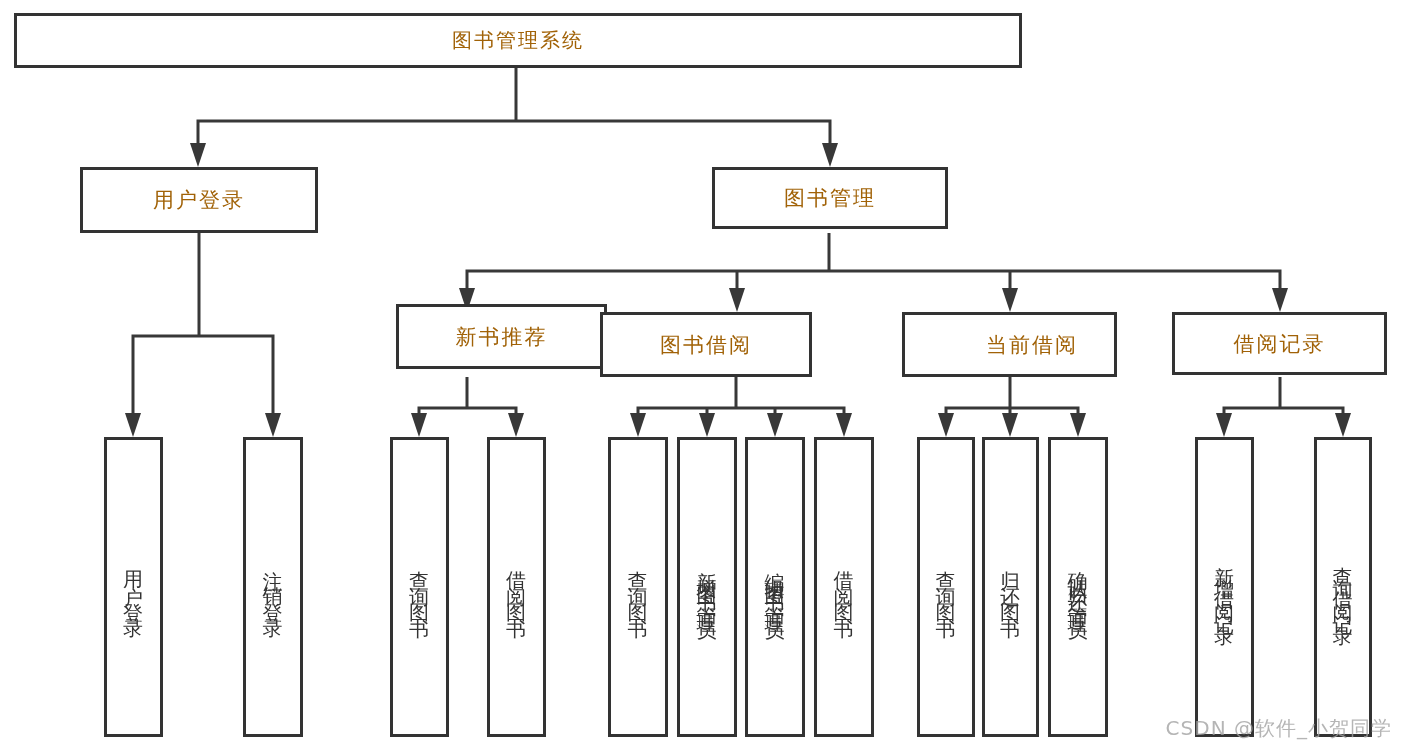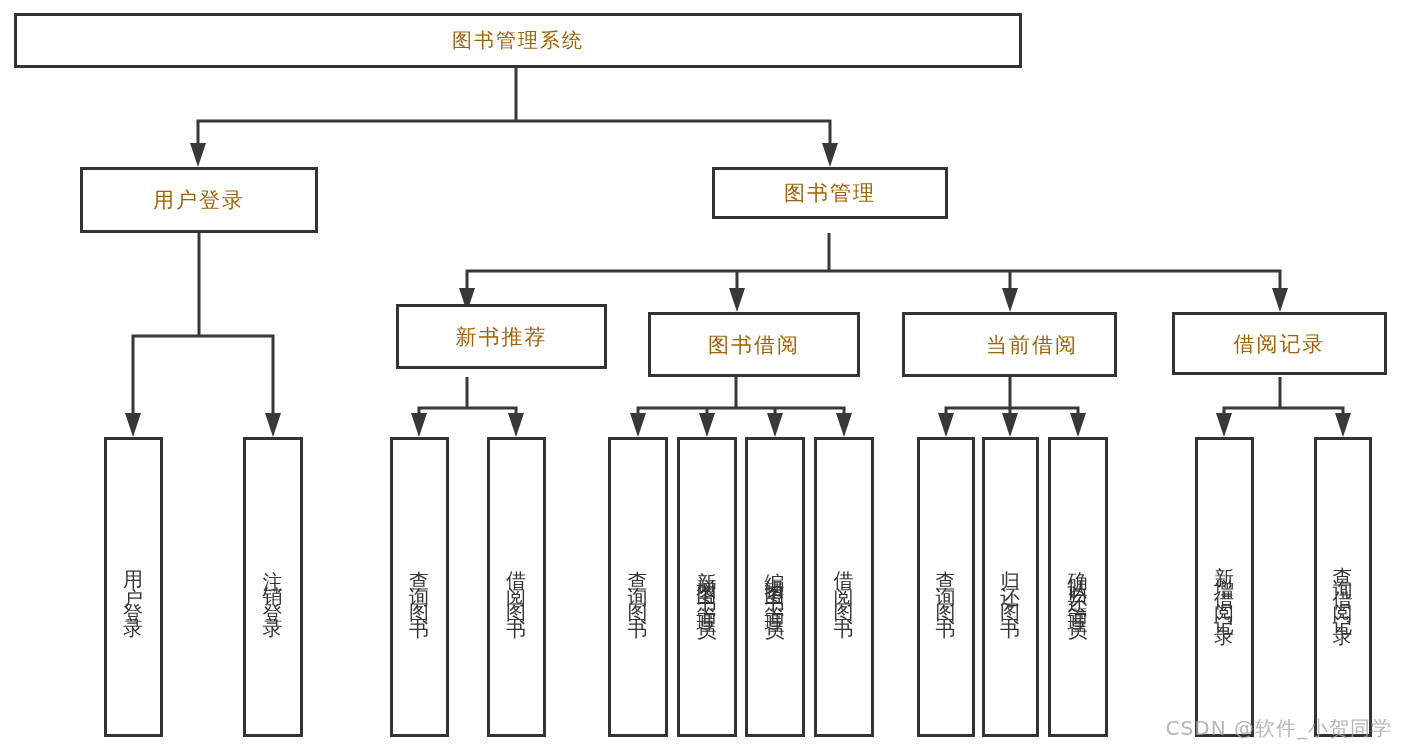--- a/index.html
+++ b/index.html
@@ -111,28 +111,28 @@
     </g>
   </svg>
 
   <div class="node root-box" style="left:14px; top:13px; width:1008px; height:55px;">
     <span class="hlabel">图书管理系统</span>
   </div>
 
   <div class="node" style="left:80px; top:167px; width:238px; height:66px;">
     <span class="hlabel">用户登录</span>
   </div>
-  <div class="node" style="left:712px; top:167px; width:236px; height:52px;">
+  <div class="node" style="left:712px; top:167px; width:236px; height:62px;">
     <span class="hlabel">图书管理</span>
   </div>
 
   <div class="node" style="left:362px; top:304px; width:211px; height:65px;margin-left:34px;">
     <span class="hlabel">新书推荐</span>
   </div>
-  <div class="node" style="left:648px; top:312px; width:212px; height:65px;">
+  <div class="node" style="left:600px; top:312px; width:212px; height:65px;">
     <span class="hlabel">图书借阅</span>
   </div>
   <div class="node" style="left:902px; top:312px; width:215px; height:65px;padding-left:45px;">
     <span class="hlabel">当前借阅</span>
   </div>
   <div class="node" style="left:1172px; top:312px; width:215px; height:63px;">
     <span class="hlabel">借阅记录</span>
   </div>
 
   <div class="node leaf" style="left:104px; top:437px; width:59px; height:300px;">

